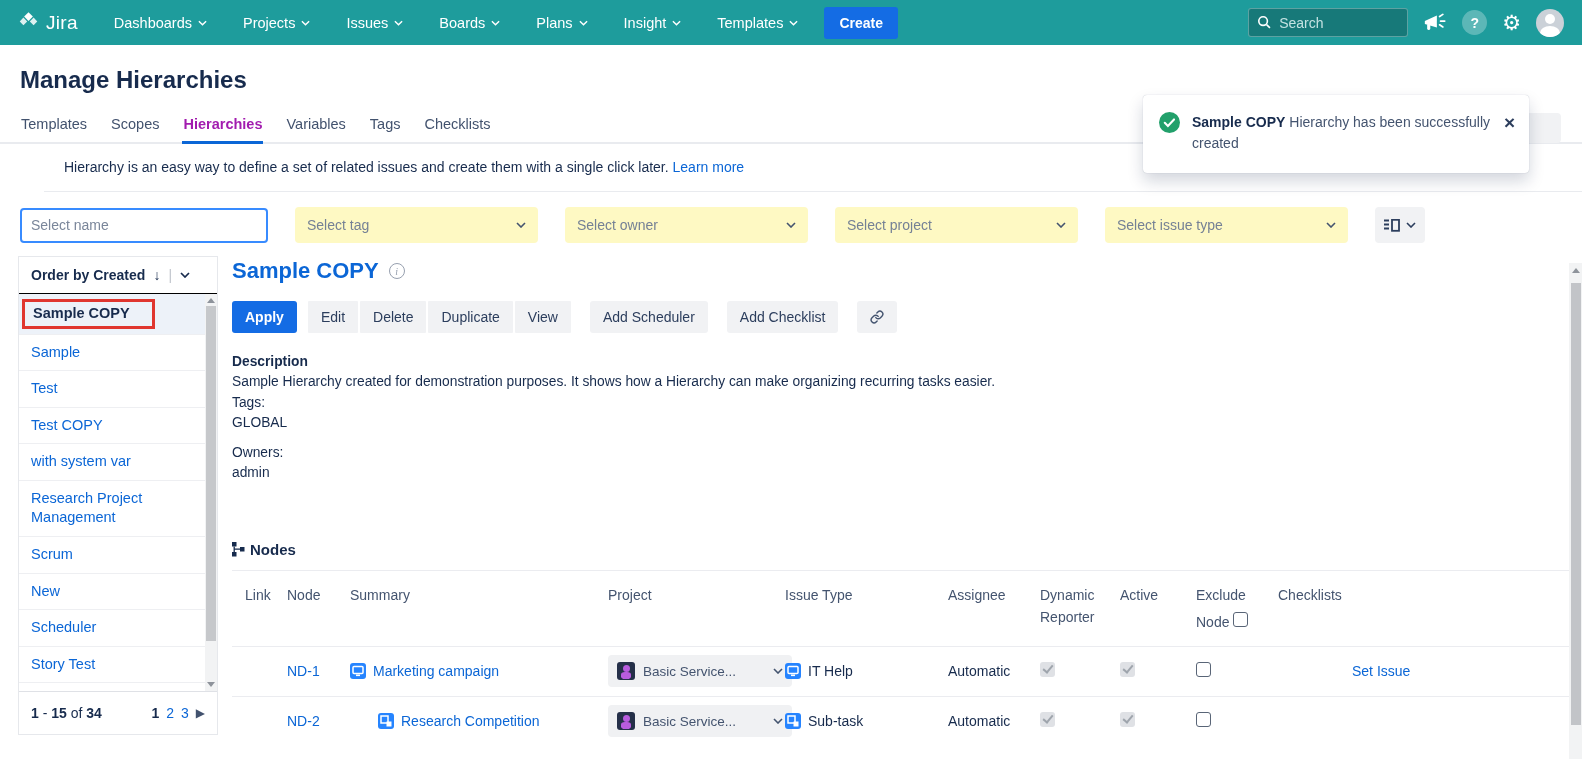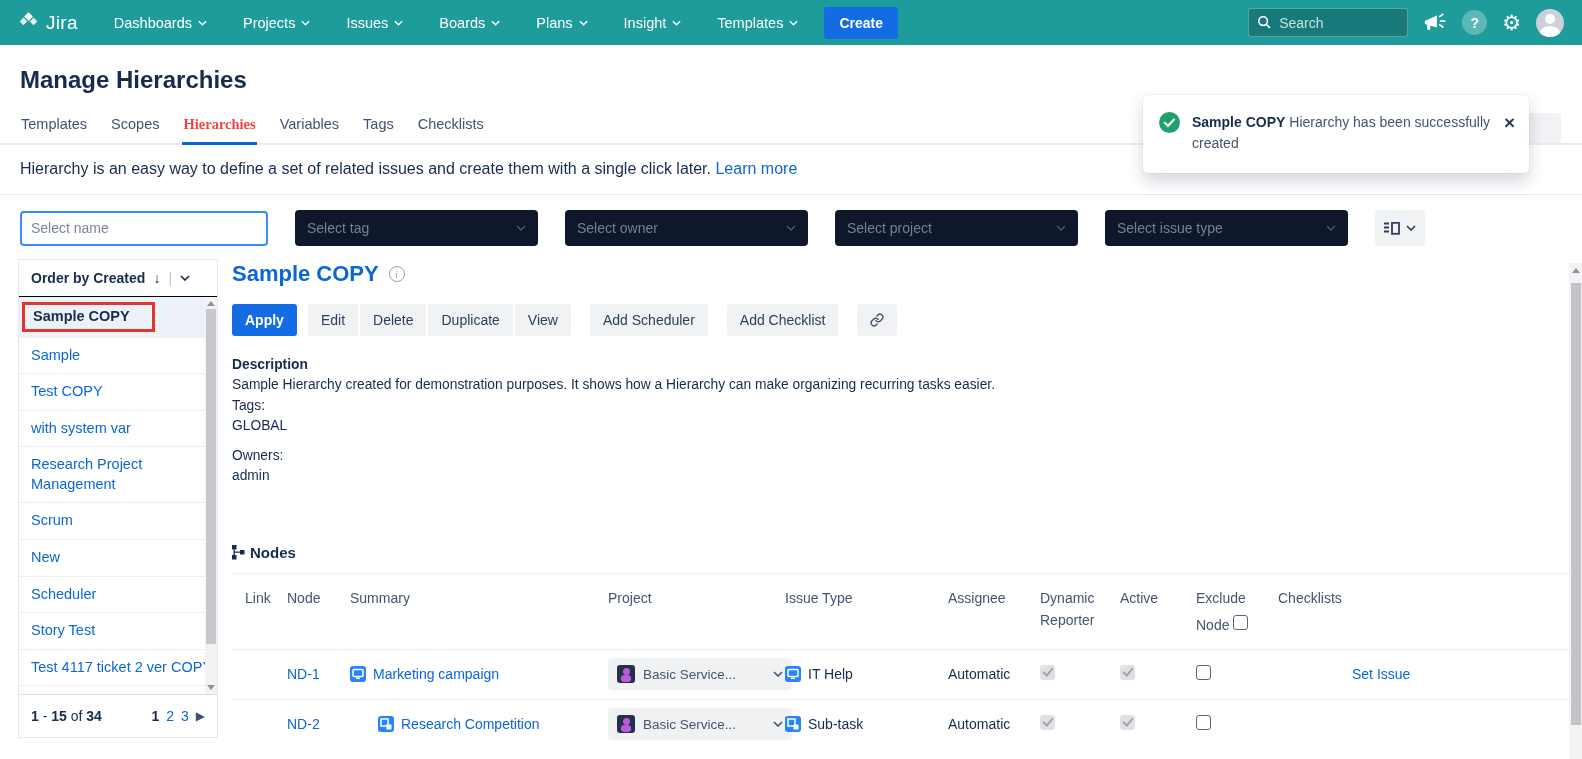--- a/index.html
+++ b/index.html
@@ -29,31 +29,31 @@
   .gear::after { content:"⚙"; }
   .avatar { width:28px; height:28px; border-radius:50%; background:#CBD1D8; position:relative; overflow:hidden; }
   .avatar::before { content:""; position:absolute; top:5px; left:9px; width:10px; height:10px; border-radius:50%; background:#fff; }
   .avatar::after { content:""; position:absolute; top:17px; left:4px; width:20px; height:14px; border-radius:50%; background:#fff; }
 
   
   .page-title { font-size:24px; font-weight:700; color:#172B4D; padding:21px 20px 0; }
   .tabs { display:flex; gap:22px; padding:0 20px; margin-top:16px; border-bottom:2px solid #E9EBEF; }
   .tab { font-size:14.5px; color:#42526E; padding:6px 1px 9px; border-bottom:3px solid transparent;
     margin-bottom:-2px; cursor:pointer; }
-  .tab.active { color:#ef4444; font-weight:600; border-bottom-color:#0B66D6;font-family:Liberation Serif, serif; }
-
-  .intro { padding:15px 20px 16px; font-size:16px; color:#172B4D; border-bottom:1px solid #E9EBEF; }
+  .tab.active { color:#a21caf; font-weight:600; border-bottom-color:#0B66D6; }
+
+  .intro { padding:15px 20px 16px; font-size:14px; color:#172B4D; border-bottom:1px solid #E9EBEF;margin-left:44px; }
   .intro a { color:#0B66D6; text-decoration:none; cursor:pointer; }
 
   
   .filters { display:flex; align-items:center; gap:27px; padding:15px 20px 0; }
   .name-input { width:248px; height:35px; border:2px solid #388BFF; border-radius:4px; padding:0 9px;
     font-size:14px; color:#172B4D; outline:none; font-family:"Liberation Sans", sans-serif; }
   .name-input::placeholder { color:#7A869A; }
-  .fselect { width:243px; height:36px; background:#0f172a; border-radius:4px; display:flex; align-items:center;
+  .fselect { width:243px; height:36px; background:#fef9c3; border-radius:4px; display:flex; align-items:center;
     justify-content:space-between; padding:0 12px; font-size:14px; color:#758195; cursor:pointer; }
   .chev-d { width:10px; height:6px; flex:none; }
   .view-toggle { width:50px; height:36px; background:#F1F2F4; border-radius:4px; display:flex; align-items:center;
     justify-content:center; gap:6px; cursor:pointer; }
 
   
   .content { display:flex; padding:13px 0 0 18px; align-items:flex-start; }
 
   
   .sidebar { width:200px; flex:none; border:1px solid #E6E8EC; background:#fff; }
@@ -284,20 +284,21 @@
       <span>Order by Created</span>
       <span>↓</span>
       <span class="bar">|</span>
       <svg class="chev-d" viewBox="0 0 10 6" width="10">
           <path d="M1 1l4 4 4-4" stroke="#172B4D" stroke-width="1.7" fill="none"></path>
         </svg>
     </div>
     <div class="sb-list">
       <div class="sb-item selected"><span>Sample COPY</span></div>
       <div class="sb-item">Sample</div>
+      <div class="sb-item">Test</div>
       <div class="sb-item">Test COPY</div>
       <div class="sb-item">with system var</div>
       <div class="sb-item">Research Project Management</div>
       <div class="sb-item">Scrum</div>
       <div class="sb-item">New</div>
       <div class="sb-item">Scheduler</div>
       <div class="sb-item">Story Test</div>
       <div class="sb-item truncate">Test 4117 ticket 2 ver COPY</div>
       <div class="sb-scroll">
         <div class="tri-up"></div>

